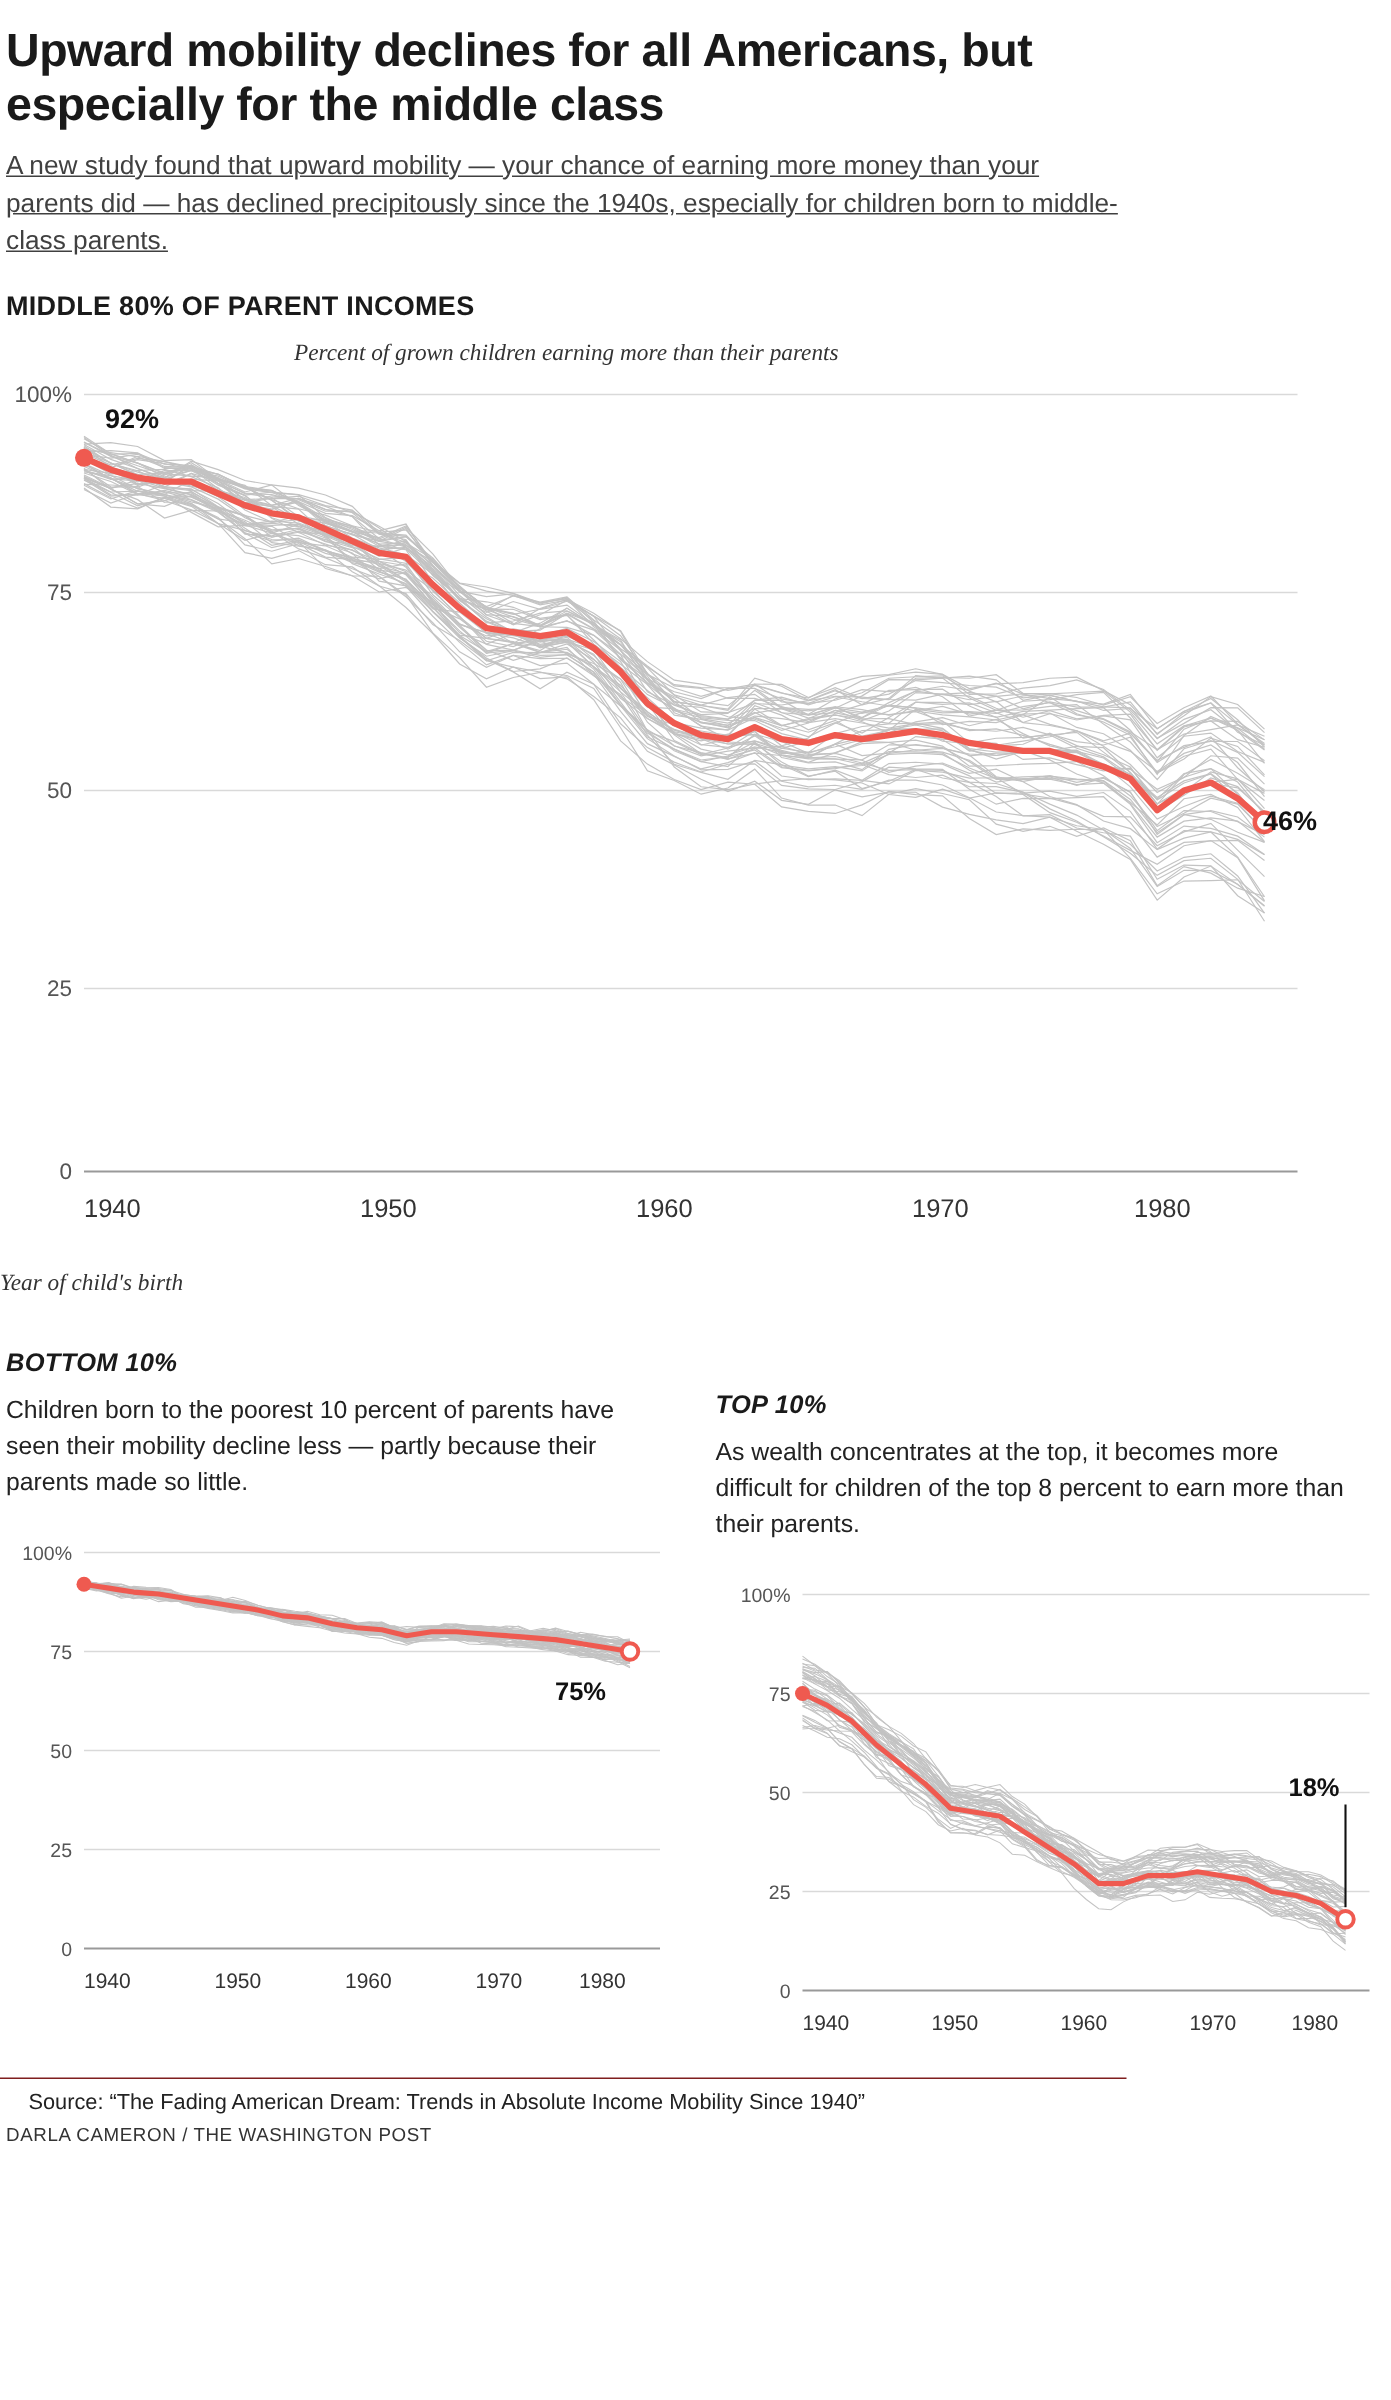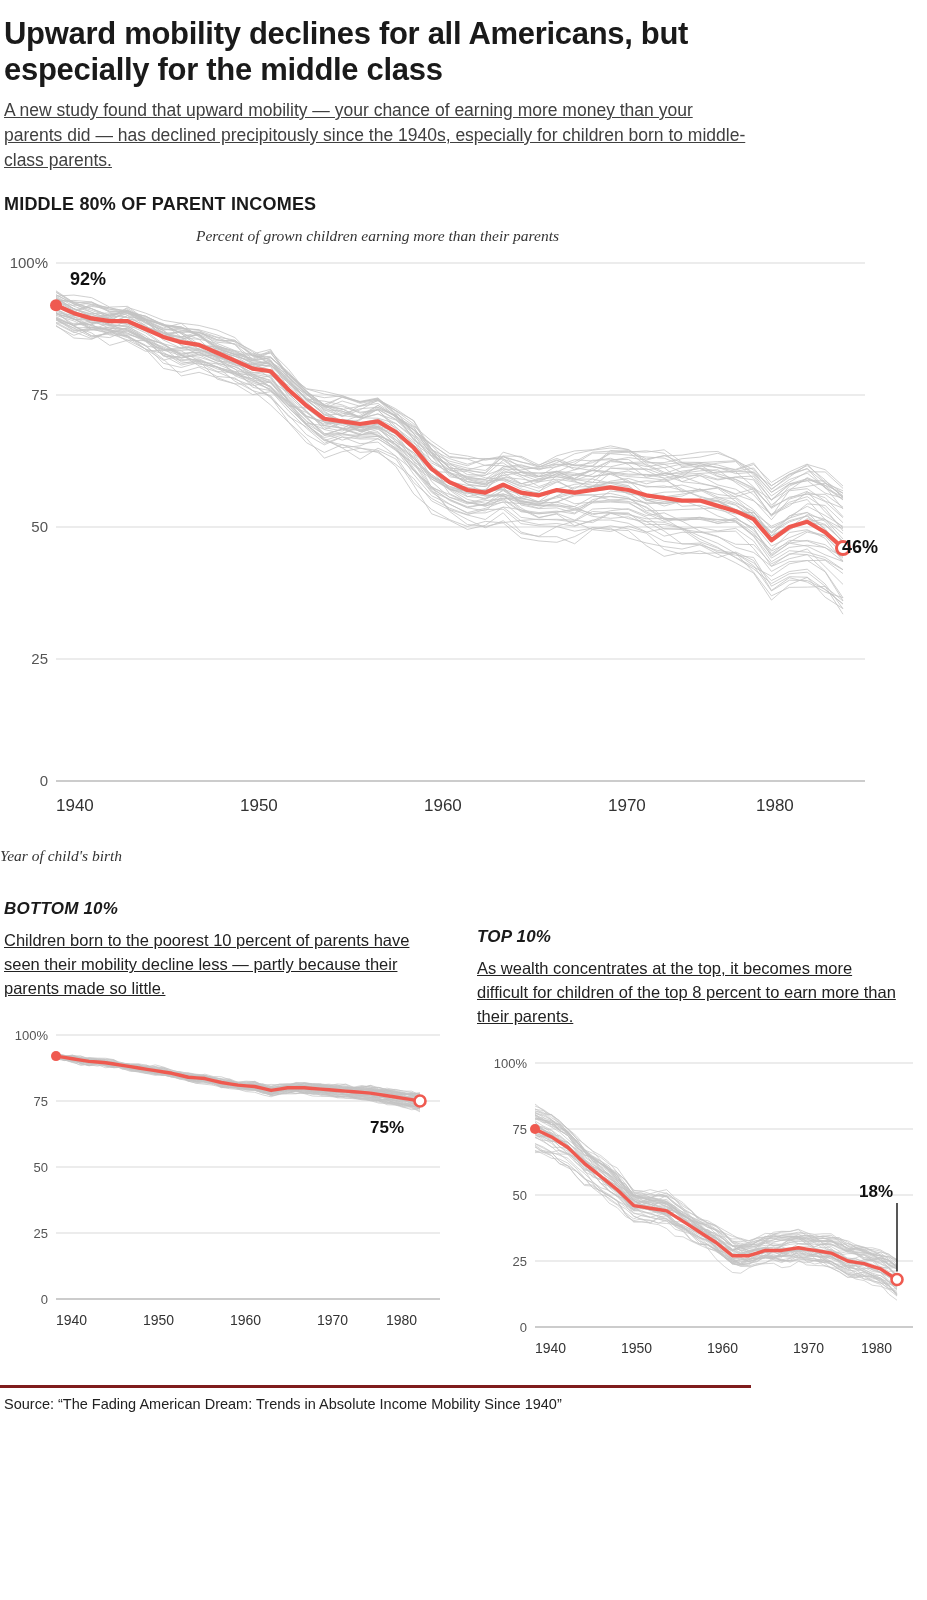--- a/index.html
+++ b/index.html
@@ -69,28 +69,27 @@
     padding-left:4px;
     font-style:italic;
   }
   p.smalldek{
     font-size:16.5px;
     line-height:1.45;
     margin:0 0 16px 0;
     padding-left:4px;
     padding-right:20px;
     color:#222;
-    text-decoration:underline;
   }
 
   .source{
     font-size:14.5px;
     color:#222;
-    border-top:3px solid #7f1d1d;
-    padding:8px 4px 2px 4px;
+    border-top:1px solid #7f1d1d;
+    padding:8px 4px 2px 19px;
     margin-top:10px;
   }
   .credit{
     font-size:12.5px;
     letter-spacing:0.4px;
     color:#333;
     padding:4px 4px 14px 4px;
   }
   svg{display:block;}
   .tick-label{font-family:"Liberation Sans",sans-serif;font-size:15px;fill:#555;}
@@ -363,14 +362,15 @@
         <circle id="t10-start-dot" r="5" fill="#ef5a50" cx="62" cy="84"></circle>
         <circle id="t10-end-dot" r="5.5" fill="#ffffff" stroke="#ef5a50" stroke-width="2.6" cx="424" cy="234.48000000000002"></circle>
         <line id="t10-leader" stroke="#111" stroke-width="1.4" x1="424" x2="424" y1="158" y2="226.48000000000002"></line>
         <text class="val-label-small" x="420" y="152" text-anchor="end" style="font-size:17px;">18%</text>
       </svg>
     </div>
 
   </div>
 
   <div class="source">Source: “The Fading American Dream: Trends in Absolute Income Mobility Since 1940”</div>
+  <div class="credit">DARLA CAMERON / THE WASHINGTON POST</div>
 
 </div>
 
 </body></html>

